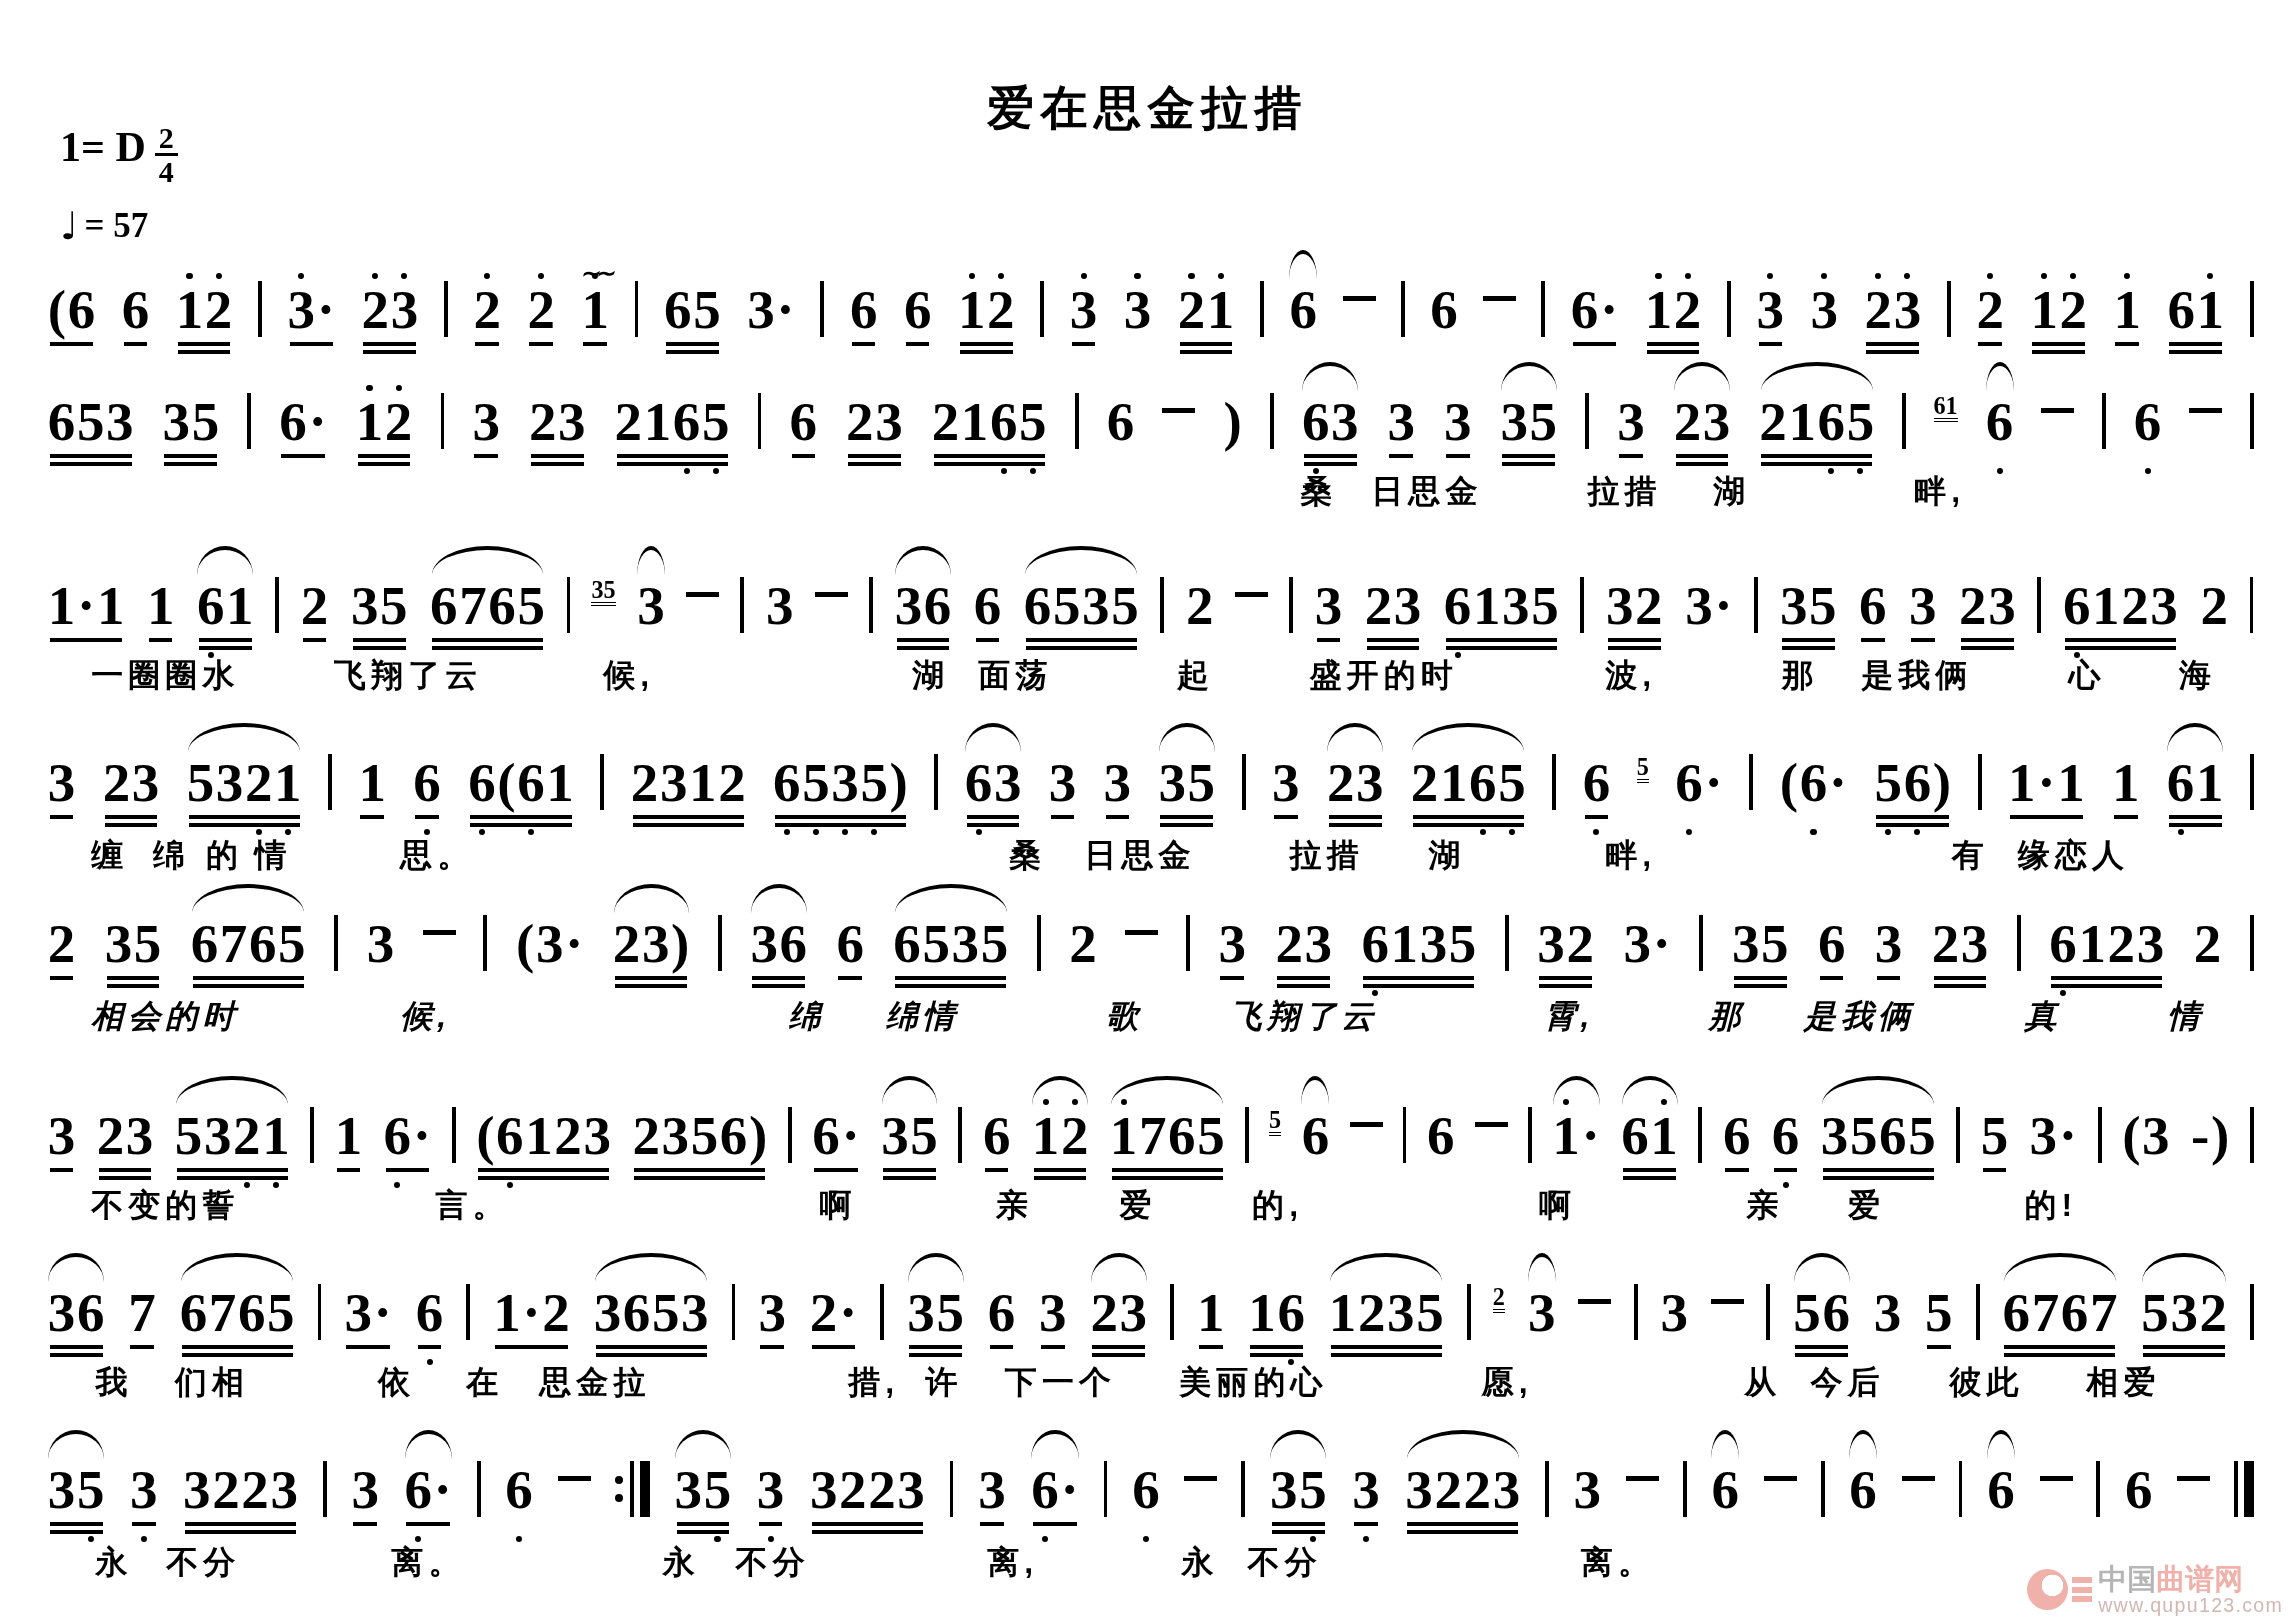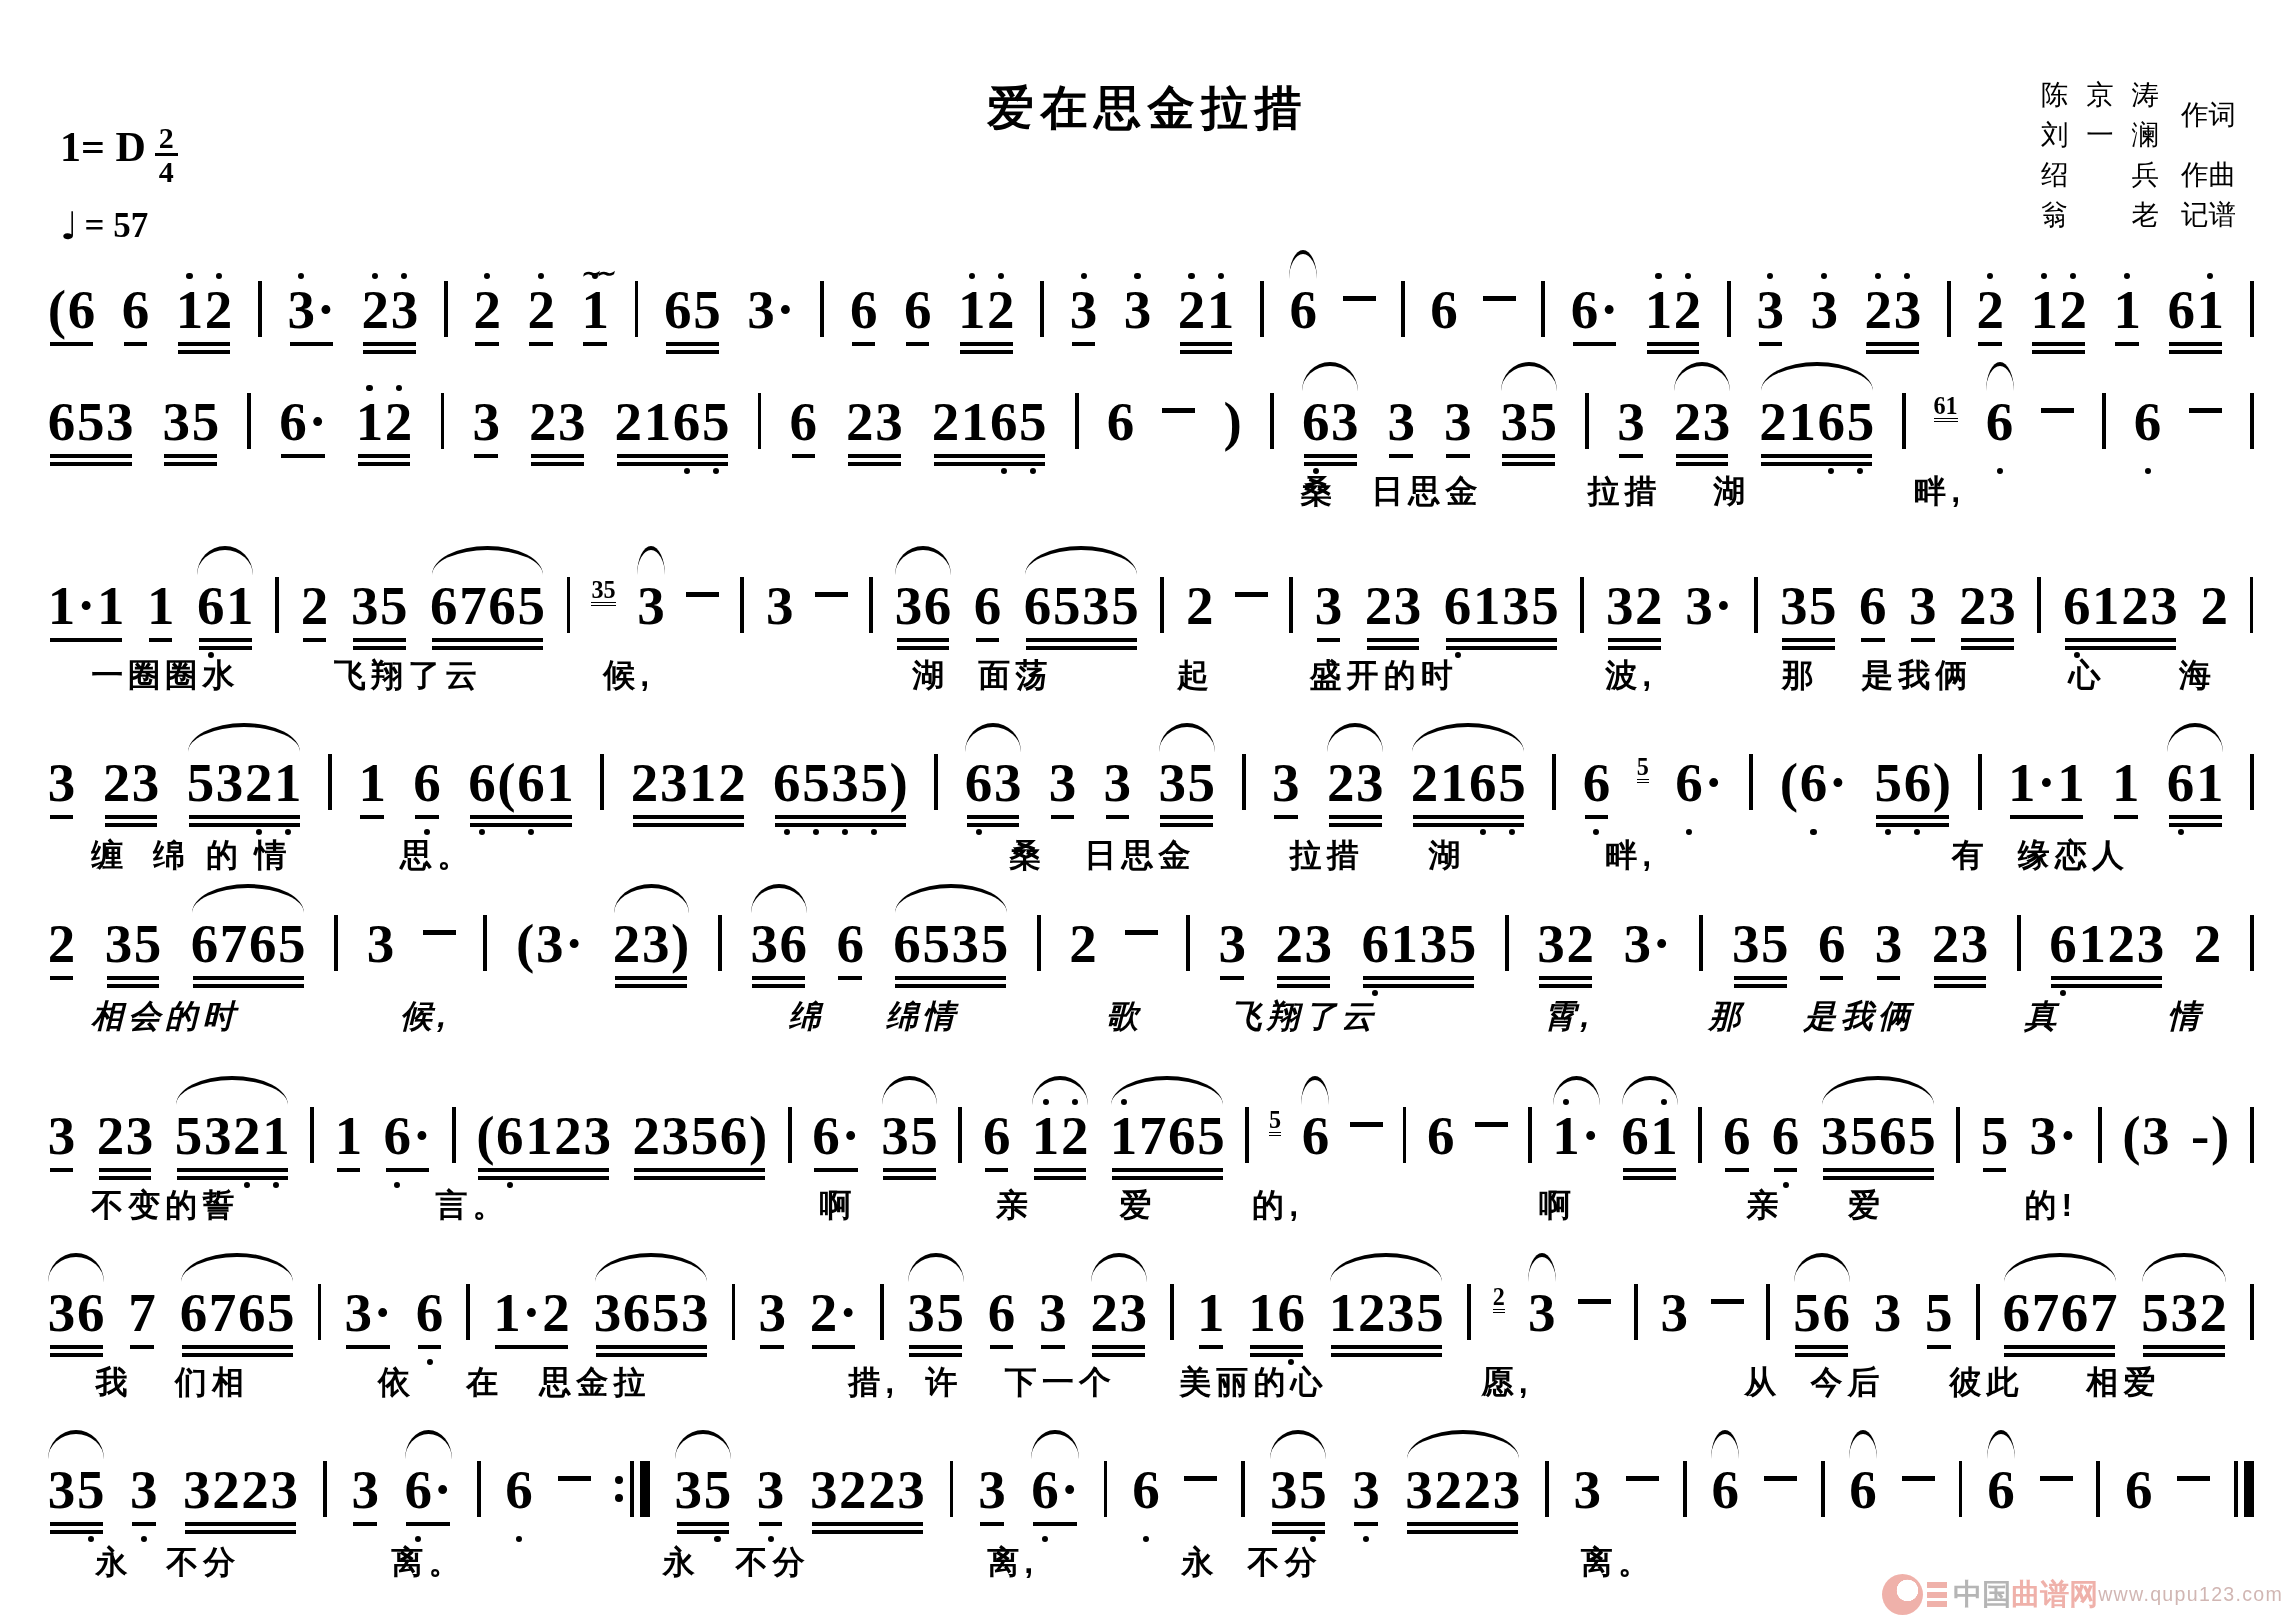--- a/index.html
+++ b/index.html
@@ -51,21 +51,21 @@
   .rptdots i{width:8.5px;height:8.5px;border-radius:50%;background:#000;}
   .lyrline{position:absolute;left:0;right:0;height:41px;}
   .lyr{position:absolute;top:0;font-size:32px;font-weight:bold;letter-spacing:0.16em;white-space:nowrap;
        font-family:"Liberation Sans",sans-serif;}
   
   #wm{position:absolute;right:11.8px;bottom:7.9px;display:flex;align-items:center;gap:6.5px;opacity:0.85;}
   #wm .logo{width:41px;height:41px;border-radius:50%;
             background:radial-gradient(circle at 62% 40%, #ffffff 0 30%, #eda49c 31% 100%);}
   #wm .bars{display:flex;flex-direction:column;gap:3.9px;margin-left:-2.6px;}
   #wm .bars i{width:19.6px;height:5.9px;background:#eda49c;}
-  #wm .txt{display:flex;flex-direction:row;line-height:1.05;align-items:center;}
+  #wm .txt{display:flex;flex-direction:column;line-height:1.05;}
   #wm .cn{font-size:29px;font-weight:bold;font-family:"Liberation Sans",sans-serif;}
   #wm .cn .g{color:#a9a9a9;}
   #wm .cn .p{color:#eda49c;}
   #wm .url{font-size:19.6px;color:#c9aaa6;font-family:"Liberation Sans",sans-serif;letter-spacing:1.3px;}
 </style>
 </head>
 <body>
 
 <div id="page">
 
@@ -77,29 +77,20 @@
       <span class="num">2</span>
       <span class="den">4</span>
     </span>
   </div>
 
   <div id="tempo">
     <span class="note">♩</span>
     <span>= 57</span>
   </div>
 
-  <div id="credits">
-    <span class="name">陈京涛</span>
-    <span class="role role-ci">作词</span>
-    <span class="name">刘一澜</span>
-    <span class="name">绍  兵</span>
-    <span class="role role-qu">作曲</span>
-    <span class="name">翁  老</span>
-    <span class="role role-ji">记谱</span>
-  </div>
 
   <div id="score">
       <div class="sys" style="top: 281px;">
         <div class="notes">
           <span class="tok"><span class="dgt">(</span><span class="dgt">6</span><i class="ul l1"></i></span>
           <span class="tok"><span class="dgt">6</span><i class="ul l1"></i></span>
           <span class="tok"><span class="dgt da">1</span><span class="dgt da">2</span><i class="ul l1"></i><i class="ul l2"></i></span>
           <span class="bar"></span>
           <span class="tok"><span class="dgt da">3</span><span class="dgt">·</span><i class="ul l1"></i></span>
           <span class="tok"><span class="dgt da">2</span><span class="dgt da">3</span><i class="ul l1"></i><i class="ul l2"></i></span>

